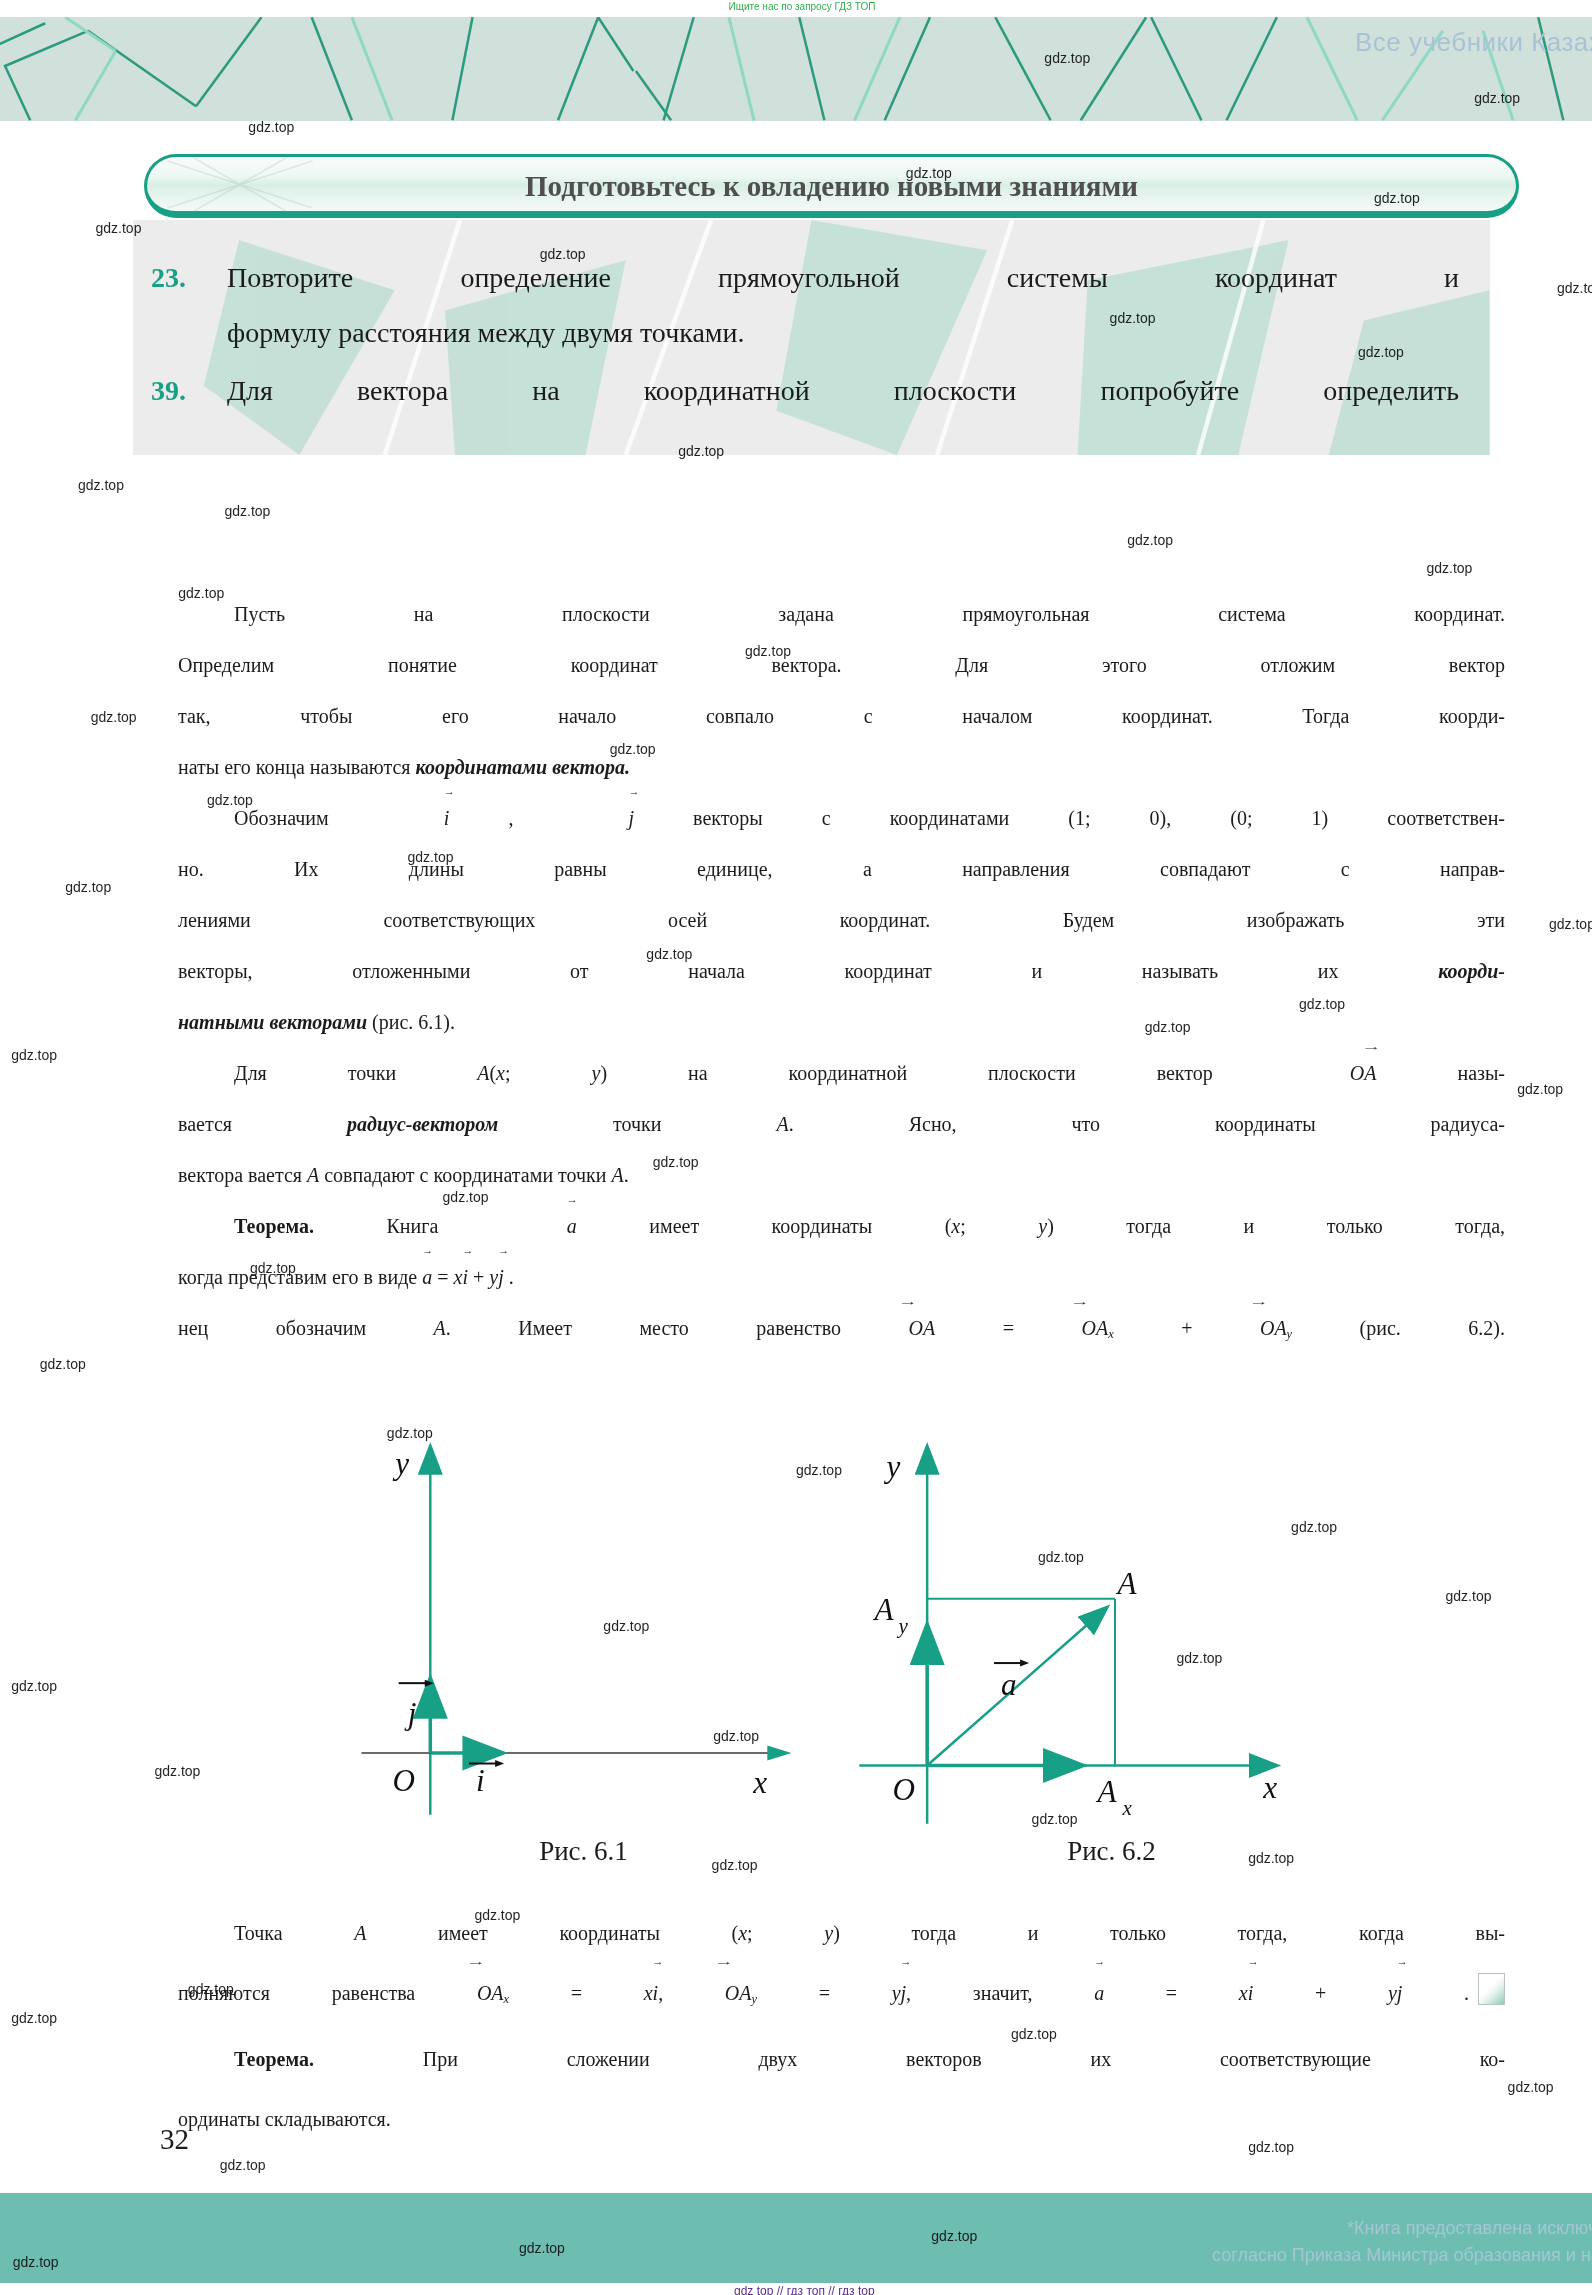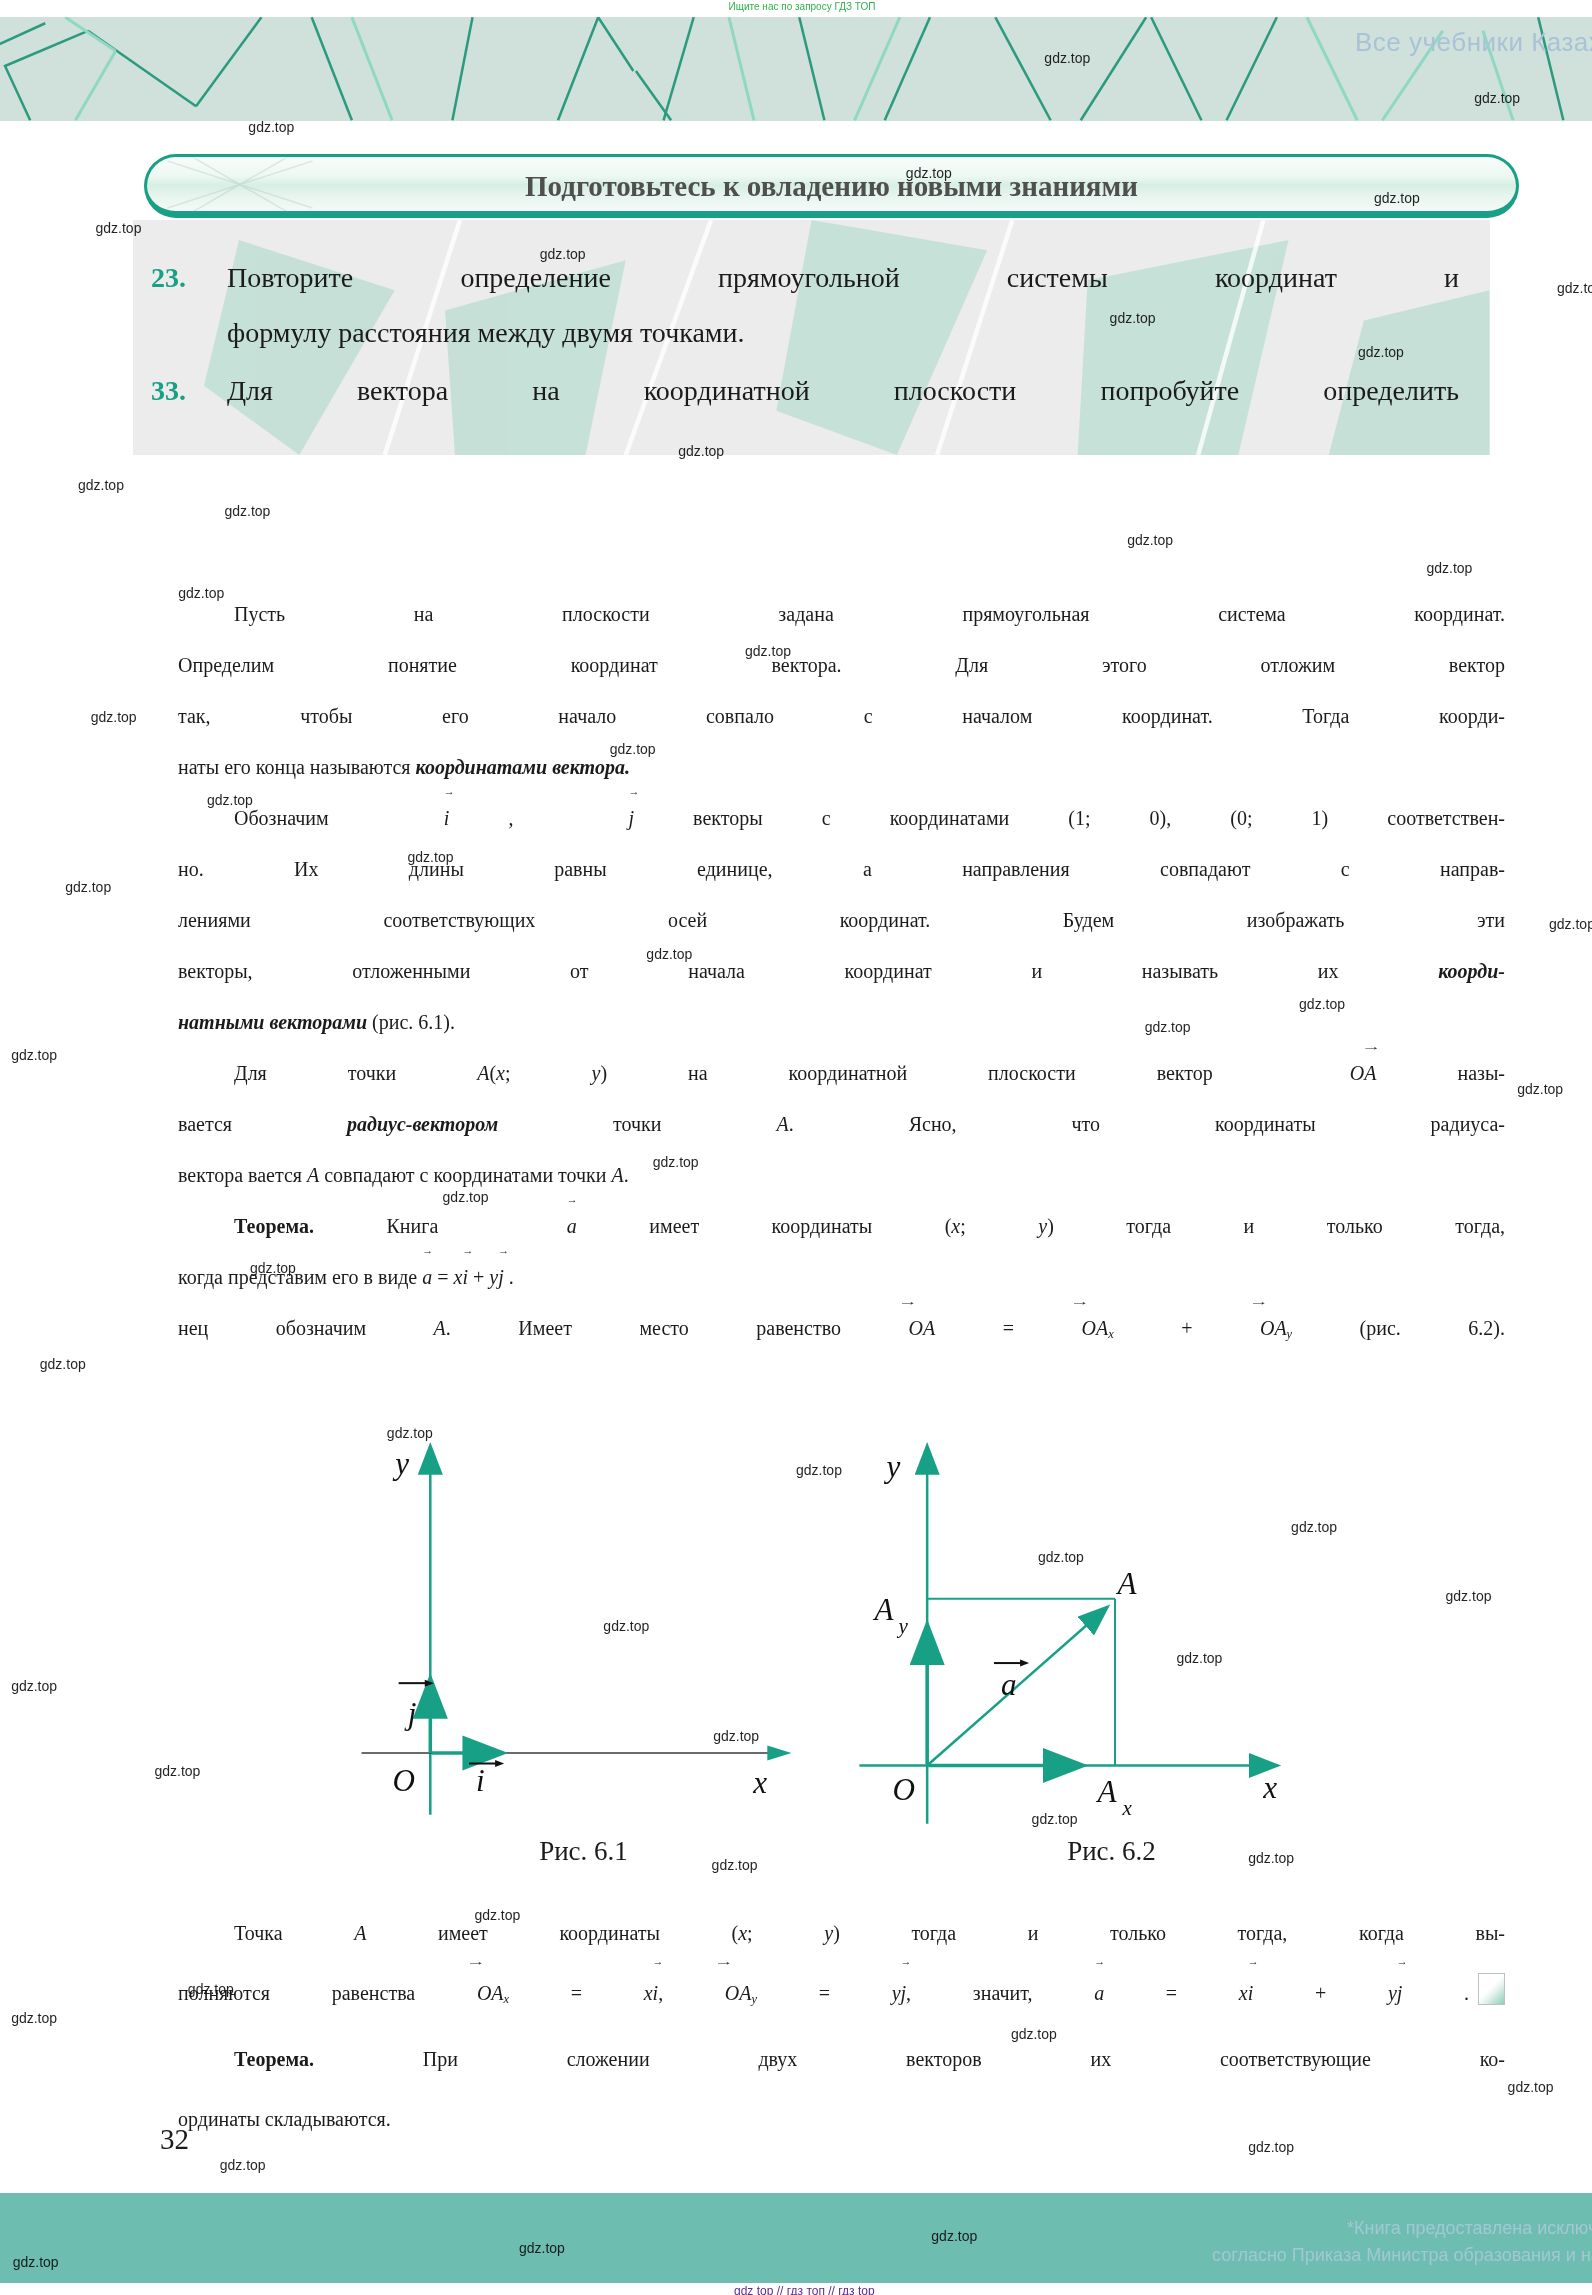--- a/index.html
+++ b/index.html
@@ -143,21 +143,21 @@
   </div>
 
   <div class="item item23">
     <span class="inum">23.</span>
     <div id="item-lines-0">
         <div class="tline">Повторите определение прямоугольной системы координат и</div>
         <div class="tline last">формулу расстояния между двумя точками.</div>
       </div>
   </div>
   <div class="item item24">
-    <span class="inum">33.</span>
+    <span class="inum">39.</span>
     <div id="item-lines-1">
         <div class="tline">Для вектора на координатной плоскости попробуйте определить</div>
       </div>
   </div>
 
 
   <div class="textblock bodytext" id="body-lines">
       <div class="tline indent"><span class="">Пусть на плоскости задана прямоугольная система координат.</span></div>
       <div class="tline"><span class="">Определим понятие координат вектора. Для этого отложим вектор</span></div>
       <div class="tline"><span class="">так, чтобы его начало совпало с началом координат. Тогда коорди-</span></div>

